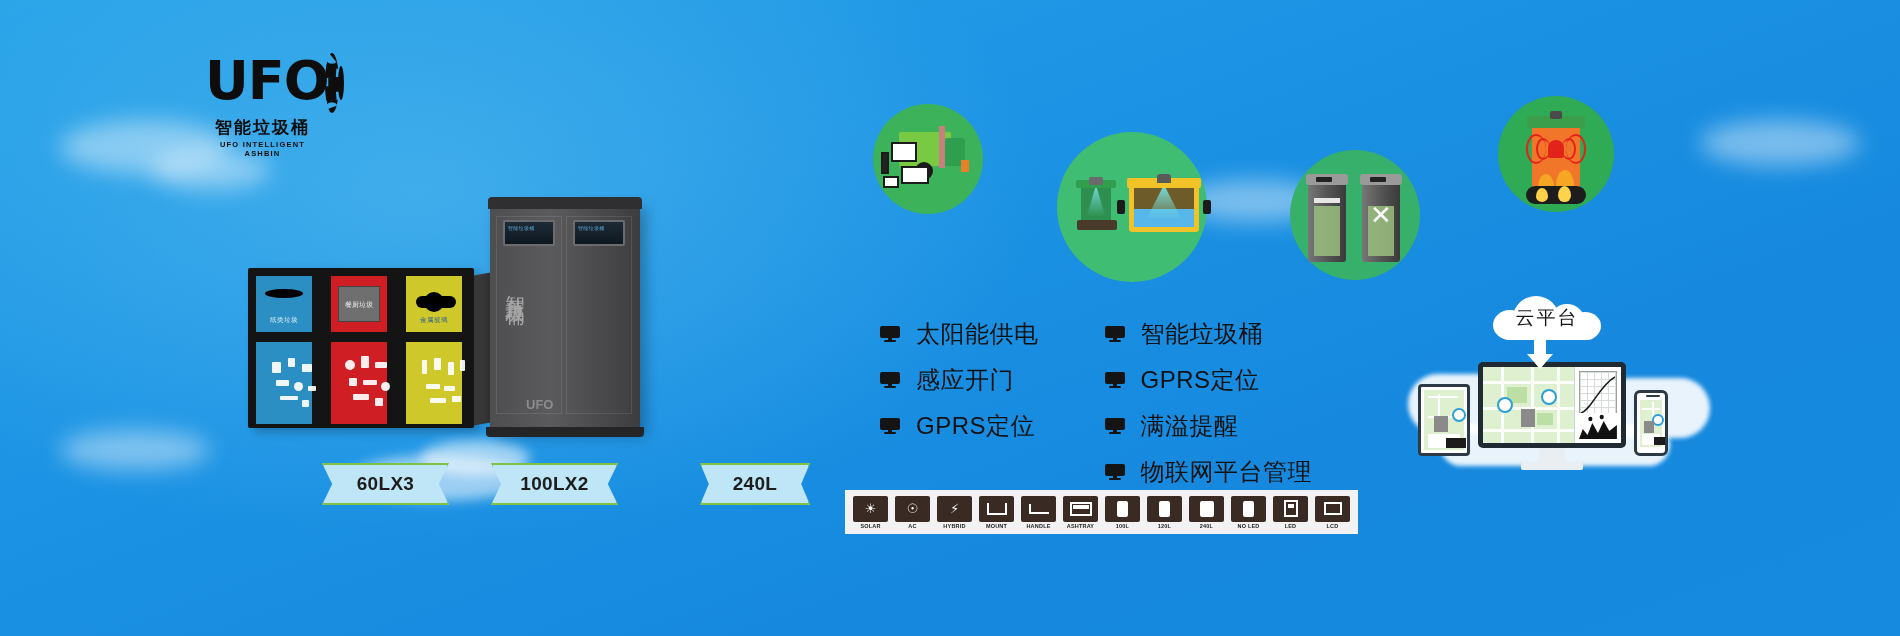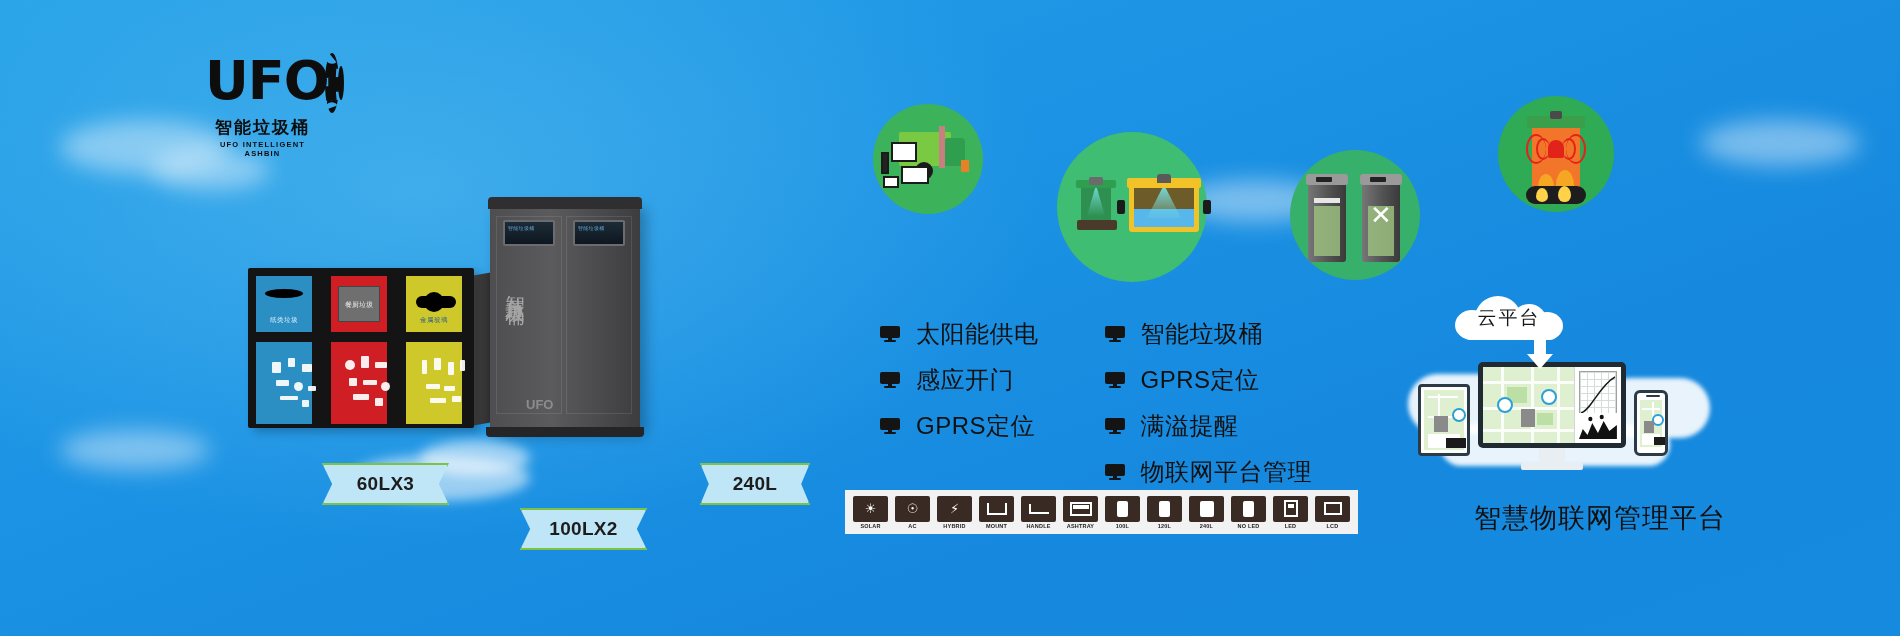--- a/index.html
+++ b/index.html
@@ -115,21 +115,21 @@
   #bin-brown .foot { position:absolute; left:-5px; right:-5px; bottom:-8px; height:11px; background:#3a1e12;}
 
   
   .banner {
     position:absolute; height:42px; background:#bfe6f7; border:2px solid #7dc242;
     display:flex; align-items:center; justify-content:center;
     clip-path: polygon(0 0, 100% 0, 92% 50%, 100% 100%, 0 100%, 8% 50%);
     font-weight:700; font-size:19px; color:#1d1d1d; letter-spacing:.3px;
   }
   #ban1 { left:322px; top:463px; width:127px; }
-  #ban2 { left:520px; top:463px; width:127px;margin-top:45px; }
+  #ban2 { left:491px; top:463px; width:127px; }
   #ban3 { left:700px; top:463px; width:110px; }
 
   
   .gcircle { position:absolute; border-radius:50%; }
   #gc1 { left:873px; top:104px; width:110px; height:110px; background:#3cb35a; }
   #gc2 { left:1057px; top:132px; width:150px; height:150px; background:#3fbd72; }
   #gc3 { left:1290px; top:150px; width:130px; height:130px; background:#36b06a; }
   #gc4 { left:1498px; top:96px; width:116px; height:116px; background:#2faa55; }
 
   .ic { position:absolute; }
@@ -205,21 +205,21 @@
   .sicon .bin-s.wide { width:14px; }
   .sicon .mount { width:20px; height:12px; border:2px solid #fff; border-top:none; }
   .sicon .handle { width:20px; height:10px; border:2px solid #fff; border-right:none; border-top:none;}
   .sicon .ash { width:22px; height:14px; border:2px solid #fff; }
   .sicon .ash i { display:block; height:4px; background:#fff; margin:1px;}
   .sicon .lcd { width:18px; height:13px; border:2px solid #fff; background:#3a2a24;}
   .sicon .ledb { width:14px; height:17px; border:2px solid #fff; position:relative;}
   .sicon .ledb:before { content:''; position:absolute; left:2px; right:2px; top:2px; height:4px; background:#fff;}
 
   
-  .cloudbox { position:absolute; left:1455px; top:296px; width:108px; height:44px;text-decoration:underline; }
+  .cloudbox { position:absolute; left:1493px; top:296px; width:108px; height:44px;text-decoration:underline; }
   .cloudbox .c { position:absolute; background:#fff; border-radius:50%; }
   .cloudbox .lbl { position:absolute; inset:0; display:flex; align-items:center; justify-content:center;
       font-size:19px; color:#161616; font-weight:500; letter-spacing:2px; z-index:3; }
   .arrow-down { position:absolute; left:1540px; top:340px; width:0; height:0; z-index:4;}
   .arrow-down .stem { position:absolute; left:-6px; top:0; width:12px; height:16px; background:#fff;}
   .arrow-down .head { position:absolute; left:-13px; top:14px; width:0; height:0;
       border-left:13px solid transparent; border-right:13px solid transparent; border-top:15px solid #fff;}
 
   .monitor { position:absolute; left:1478px; top:362px; width:148px; }
   .monitor .bezel { width:148px; height:86px; background:#1f2a33; border-radius:5px; padding:5px; }
@@ -646,15 +646,14 @@
     <div class="devmap" style="top:7px;bottom:6px;">
       <div style="position:absolute;left:2px;top:8px;right:2px;height:2px;background:#fff;"></div>
       <div style="position:absolute;left:12px;top:2px;width:2px;bottom:18px;background:#fff;"></div>
       <div style="position:absolute;left:12px;top:14px;width:12px;height:12px;border-radius:50%;background:#fff;border:2px solid #2b9fd8;"></div>
       <div style="position:absolute;left:4px;bottom:14px;width:10px;height:12px;background:#8a8a8a;"></div>
       <div style="position:absolute;left:2px;bottom:2px;right:2px;height:11px;background:#fff;"></div>
       <div style="position:absolute;left:14px;bottom:2px;width:12px;height:8px;background:#1b1b1b;"></div>
     </div>
   </div>
 
-  <div class="platform-title">智慧物联网管理平台</div>
 
 </div>
 
 </body></html>

